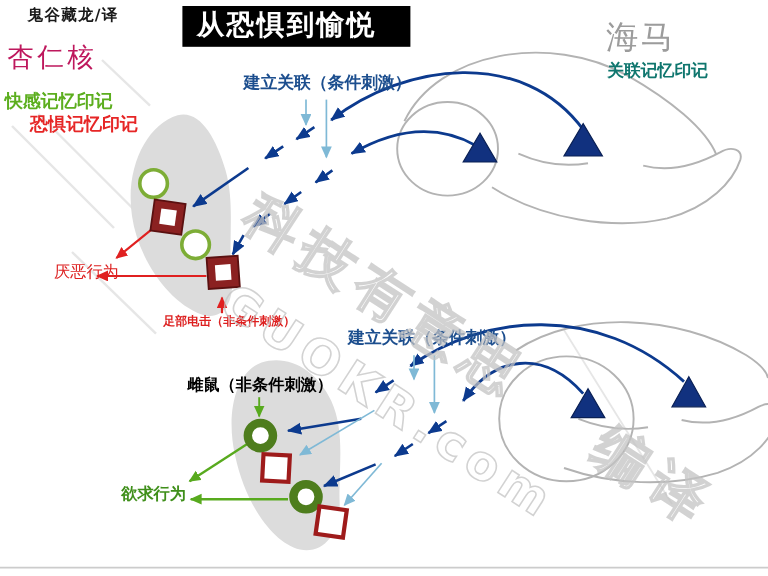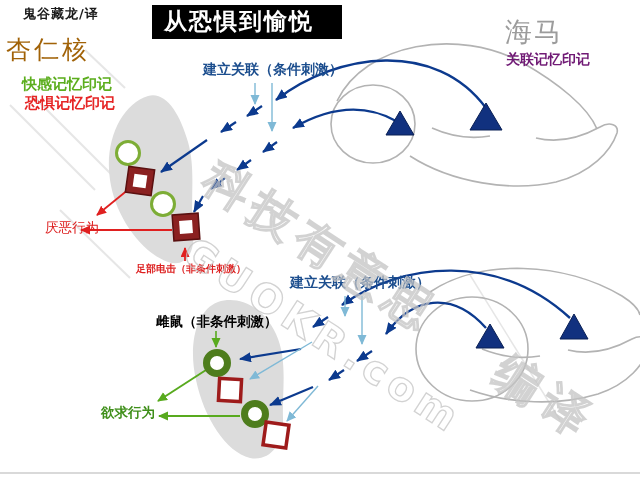--- a/index.html
+++ b/index.html
@@ -4,25 +4,25 @@
 <style>
   html,body{margin:0;padding:0;background:#fff;}
   .stage{
     position:relative;width:640px;height:480px;overflow:hidden;background:#ffffff;
     font-family:"DejaVu Sans","Liberation Sans",sans-serif;
   }
   .lbl{position:absolute;white-space:nowrap;line-height:1.15;}
   .credit{left:23px;top:7px;font-size:13px;font-weight:bold;color:#1a1a1a;letter-spacing:1px;}
   .title{left:152px;top:5px;background:#000;color:#fff;font-size:23px;font-weight:bold;
          padding:3px 28px 5px 12px;letter-spacing:2px;}
-  .amyg-label{left:6px;top:36px;font-size:25px;color:#a16207;letter-spacing:3px;}
-  .legend-pleasure{left:4px;top:76px;font-size:15px;font-weight:bold;color:#5cae1e;margin-left:18px;}
+  .amyg-label{left:6px;top:36px;font-size:22px;color:#be185d;letter-spacing:3px;}
+  .legend-pleasure{left:4px;top:76px;font-size:15px;font-weight:bold;color:#5cae1e;}
   .legend-fear{left:4px;top:95px;font-size:15px;font-weight:bold;color:#e62626;margin-left:21px;}
   .hippo-label{left:505px;top:16px;font-size:27px;color:#9c9c9c;letter-spacing:2px;}
-  .hippo-legend{left:506px;top:51px;font-size:14px;font-weight:bold;color:#701a75;}
+  .hippo-legend{left:506px;top:51px;font-size:14px;font-weight:bold;color:#0f766e;}
   .assoc-top{left:203px;top:61px;font-size:14px;font-weight:bold;color:#1c4e8e;}
   .assoc-bot{left:290px;top:274px;font-size:14px;font-weight:bold;color:#1c4e8e;}
   .aversive{left:45px;top:220px;font-size:13.5px;font-weight:normal;color:#dd2020;}
   .footshock{left:136px;top:263px;font-size:10px;font-weight:bold;color:#dd2020;}
   .mouse{left:156px;top:314px;font-size:13.5px;font-weight:bold;color:#000000;}
   .appetitive{left:101px;top:405px;font-size:13.5px;font-weight:bold;color:#3f8f1a;}
   .wm{position:absolute;color:transparent;-webkit-text-stroke:1.3px rgba(195,195,195,.75);
       font-weight:bold;transform-origin:left top;pointer-events:none;}
   .wm1{left:225px;top:148px;font-size:46px;letter-spacing:8px;transform:rotate(33deg);}
   .wm2{left:200px;top:228px;font-size:40px;letter-spacing:6px;transform:rotate(33deg);}

